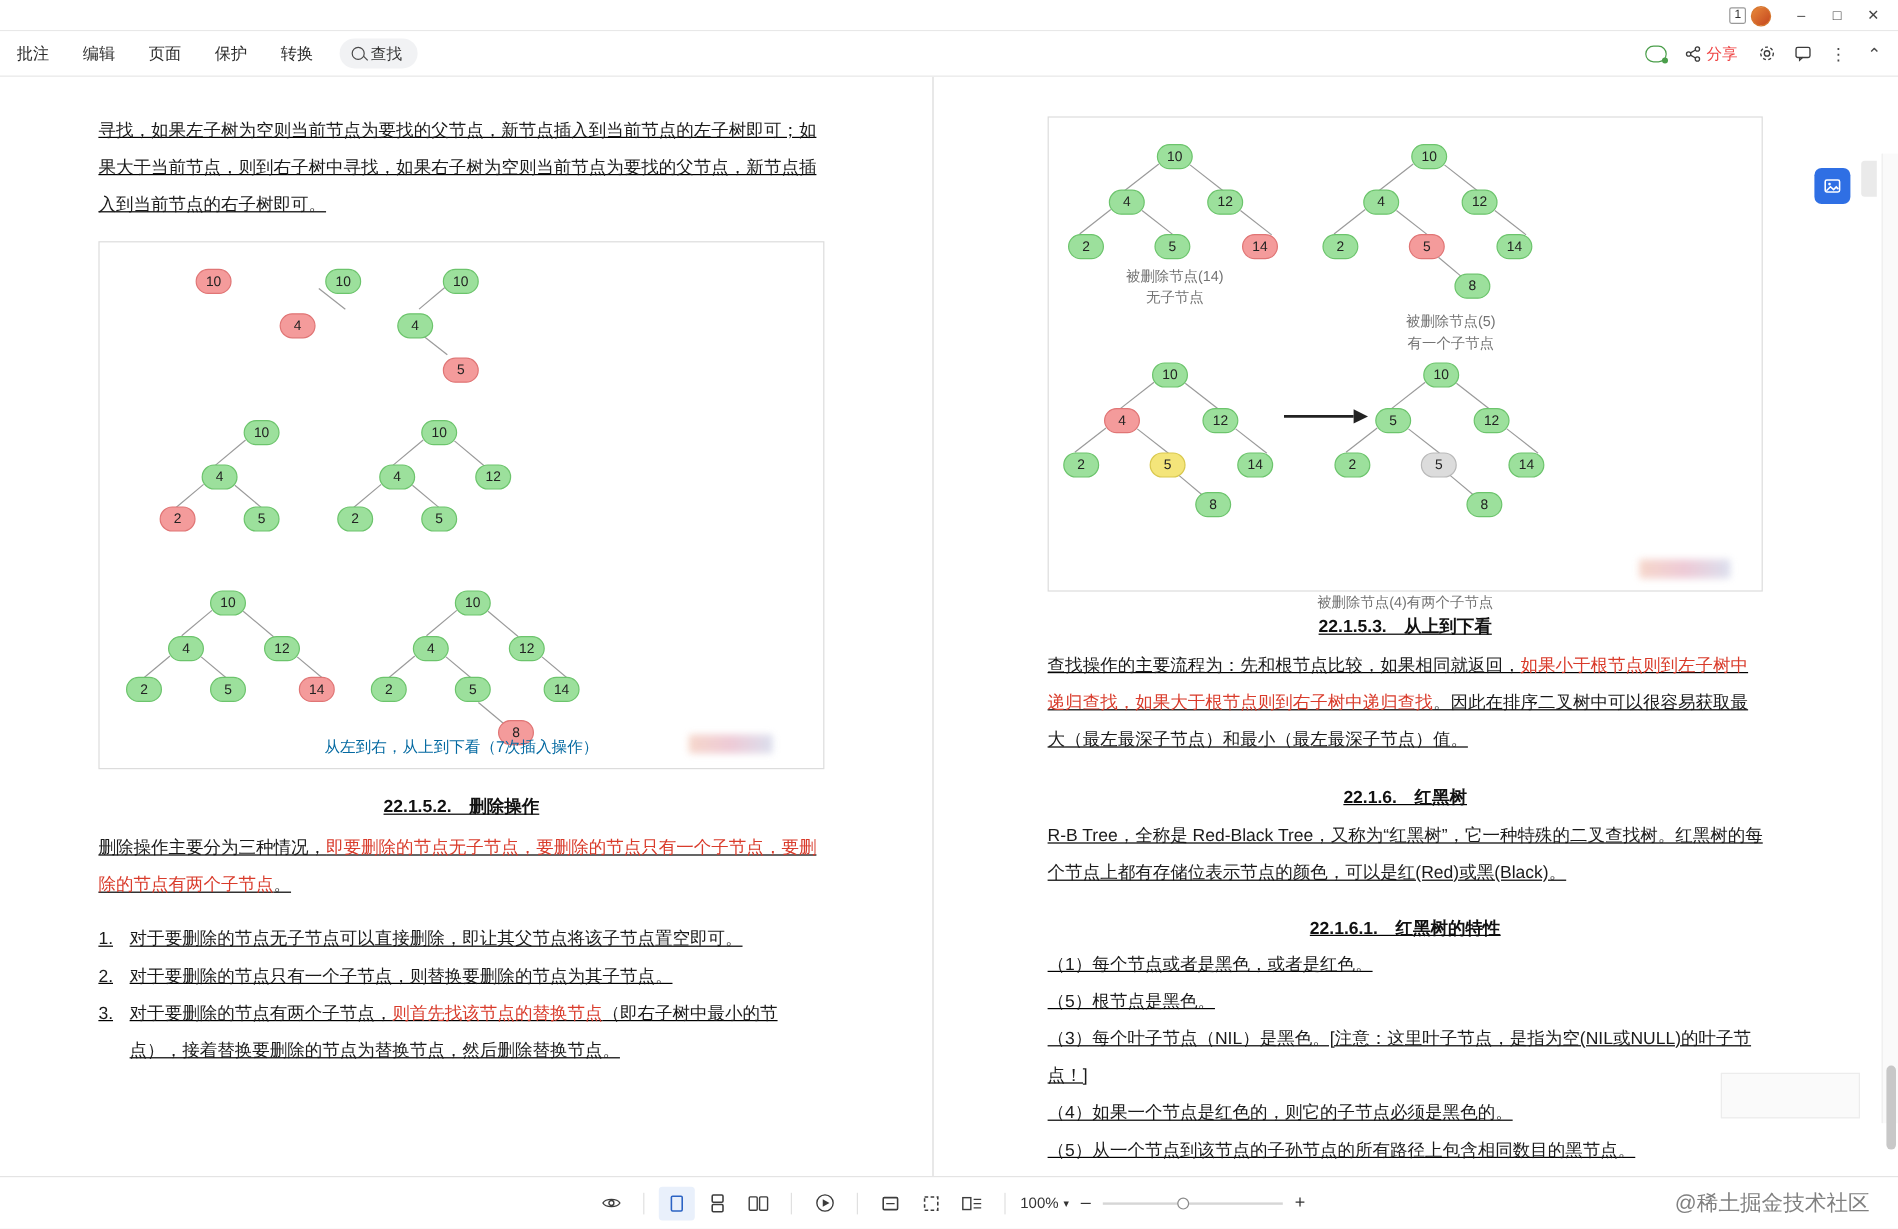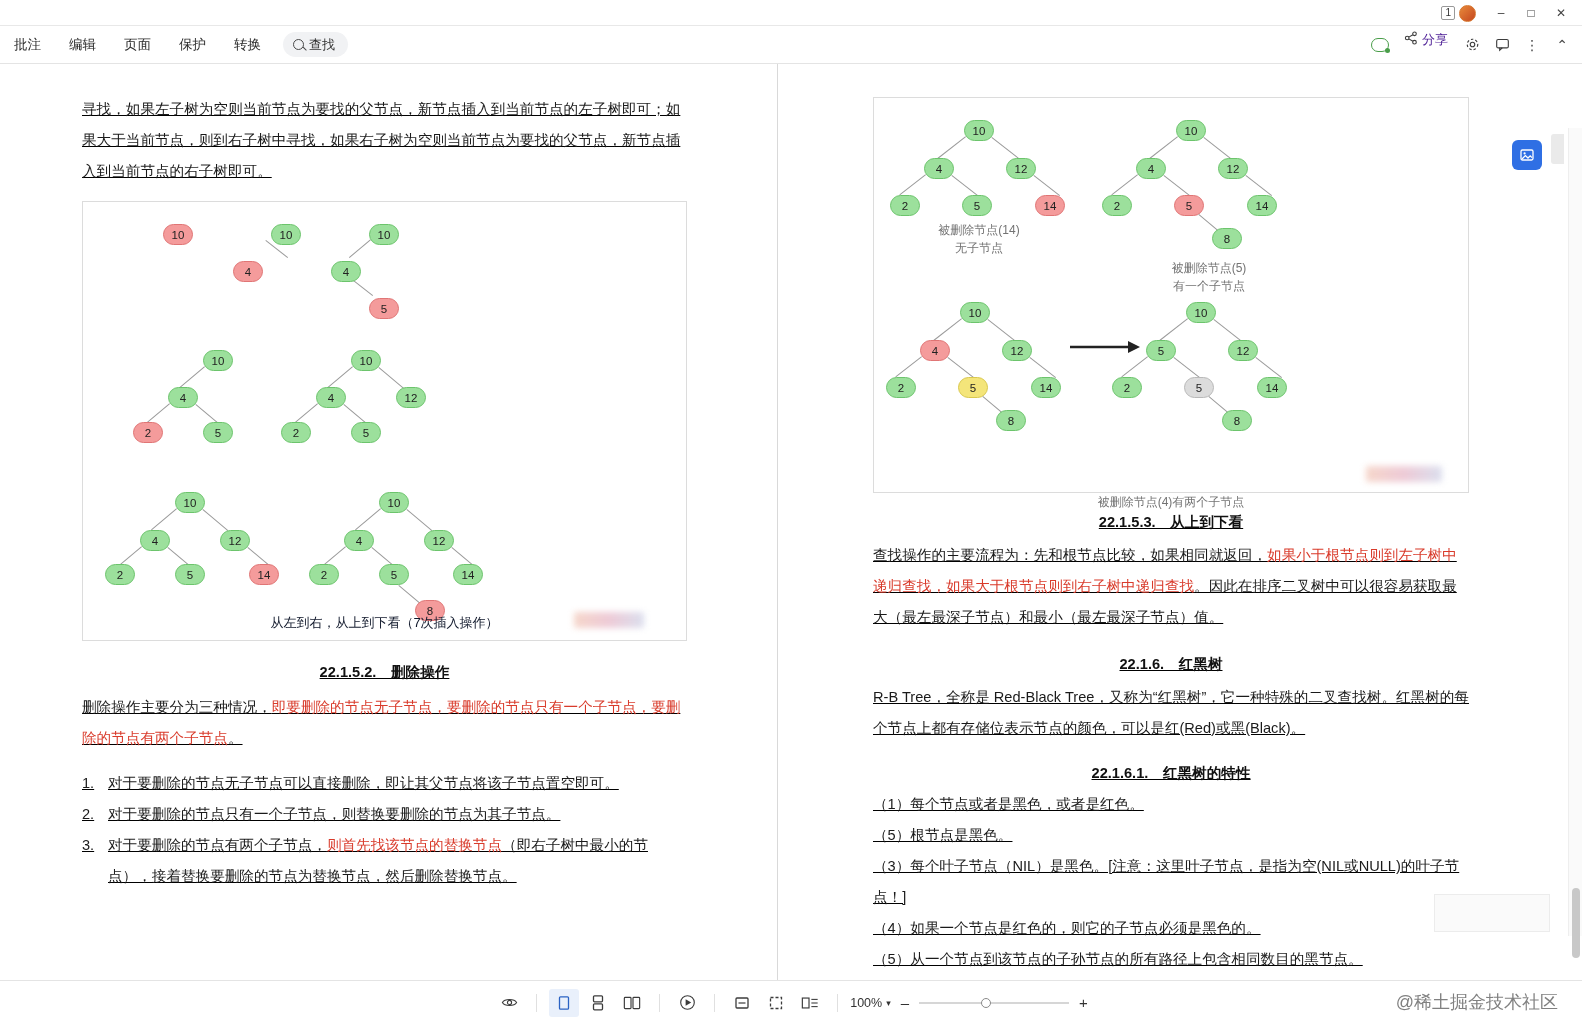--- a/index.html
+++ b/index.html
@@ -61,22 +61,22 @@
     content: ""; position: absolute; width: 5px; height: 1.4px;
     background: #4a4a4a; transform: rotate(45deg);
     right: -4px; bottom: 0px;
   }
   .toolbar-right { position: absolute; right: 6px; display: flex; align-items: center; gap: 2px; }
   .tr-btn {
     width: 28px; height: 28px; display: flex; align-items: center; justify-content: center;
     color: #4a4a4a; font-size: 14px;
   }
   .share-btn {
-    display: flex; align-items: flex-start; gap: 4px; font-size: 13px;
-    color: #4c1d95; padding: 0 8px; height: 28px;
+    display: flex; align-items: center; gap: 4px; font-size: 13px;
+    color: #ef4444; padding: 0 8px; height: 28px;
   }
   .cloud-dot {
     width: 18px; height: 14px; border-radius: 7px; background: #fff;
     border: 1.4px solid #4a9e4a; position: relative;
   }
   .cloud-dot:after {
     content:""; position:absolute; width:5px; height:5px; border-radius:50%;
     background:#4a9e4a; right:-2px; bottom:-2px;
   }
 
@@ -106,21 +106,21 @@
   .h4 { font-weight: bold; font-size: 14.6px; color: #111; }
 
   .left-col { margin: 0 90px 0 82px; }
   .right-col { margin: 0 95px 0 95px; }
 
   
   .fig {
     border: 1px solid #dcdcdc; background: #fff;
     position: relative;
   }
-  .fig-cap { text-align:center; font-size: 13px; color:#0f172a; }
+  .fig-cap { text-align:center; font-size: 13px; color:#0369a1; }
   .blur {
     position:absolute; background: linear-gradient(90deg,#f3c9b9,#e8b9c9,#cfd4e8);
     filter: blur(3px); opacity: .75; border-radius: 2px;
   }
 
   
   .node {
     position: absolute; width: 30px; height: 21px; border-radius: 11px;
     font-size: 11.5px; line-height: 21px; text-align: center;
     color: #222;

